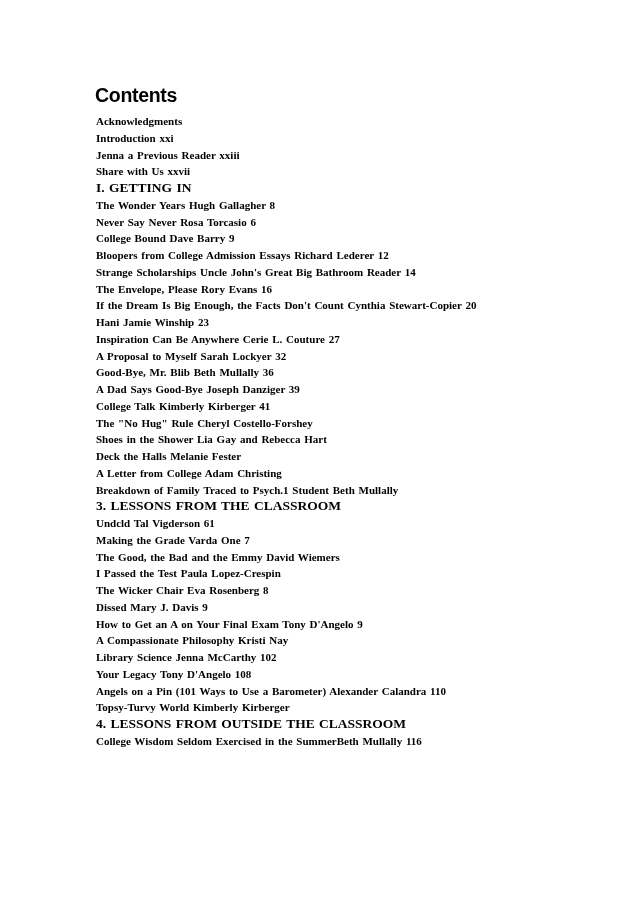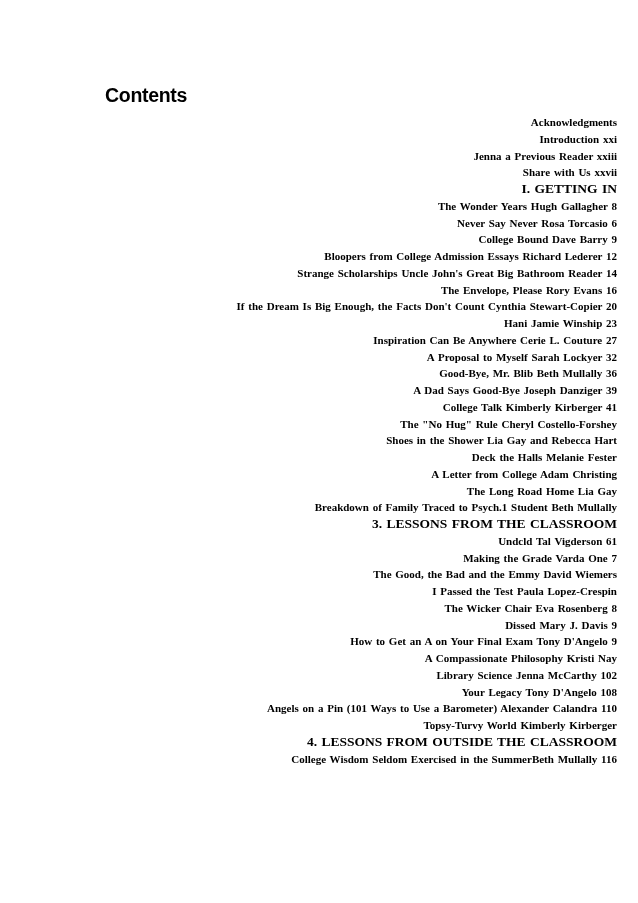--- a/index.html
+++ b/index.html
@@ -9,37 +9,36 @@
   }
   .page {
     position: relative;
     width: 638px;
     height: 903px;
     background: #ffffff;
     overflow: hidden;
   }
   .content {
     position: absolute;
-    left: 105px;
+    left: 95px;
     top: 84px;
     width: 520px;
   }
   .title {
     font-family: "Liberation Sans", sans-serif;
     font-weight: bold;
     font-size: 19.5px;
     line-height: 22px;
     color: #000000;
     letter-spacing: -0.3px;
     margin: 0 0 7px 0;
   }
   .toc-list {
-    margin: 8px;
+    margin: 1px;
     padding: 0;
-    text-align: right;
   }
   .toc-line {
     font-family: "Liberation Serif", serif;
     font-weight: bold;
     color: #000000;
     line-height: 16.75px;
     height: 16.75px;
     white-space: nowrap;
     word-spacing: 1px;
   }
@@ -72,21 +71,20 @@
         <div class="toc-line item">Hani Jamie Winship 23</div>
         <div class="toc-line item">Inspiration Can Be Anywhere Cerie L. Couture 27</div>
         <div class="toc-line item">A Proposal to Myself Sarah Lockyer 32</div>
         <div class="toc-line item">Good-Bye, Mr. Blib Beth Mullally 36</div>
         <div class="toc-line item">A Dad Says Good-Bye Joseph Danziger 39</div>
         <div class="toc-line item">College Talk Kimberly Kirberger 41</div>
         <div class="toc-line item">The "No Hug" Rule Cheryl Costello-Forshey</div>
         <div class="toc-line item">Shoes in the Shower Lia Gay and Rebecca Hart</div>
         <div class="toc-line item">Deck the Halls Melanie Fester</div>
         <div class="toc-line item">A Letter from College Adam Christing</div>
-        <div class="toc-line item">The Long Road Home Lia Gay</div>
         <div class="toc-line item">Breakdown of Family Traced to Psych.1 Student Beth Mullally</div>
         <div class="toc-line section">3. LESSONS FROM THE CLASSROOM</div>
         <div class="toc-line item">Undcld Tal Vigderson 61</div>
         <div class="toc-line item">Making the Grade Varda One 7</div>
         <div class="toc-line item">The Good, the Bad and the Emmy David Wiemers</div>
         <div class="toc-line item">I Passed the Test Paula Lopez-Crespin</div>
         <div class="toc-line item">The Wicker Chair Eva Rosenberg 8</div>
         <div class="toc-line item">Dissed Mary J. Davis 9</div>
         <div class="toc-line item">How to Get an A on Your Final Exam Tony D'Angelo 9</div>
         <div class="toc-line item">A Compassionate Philosophy Kristi Nay</div>

